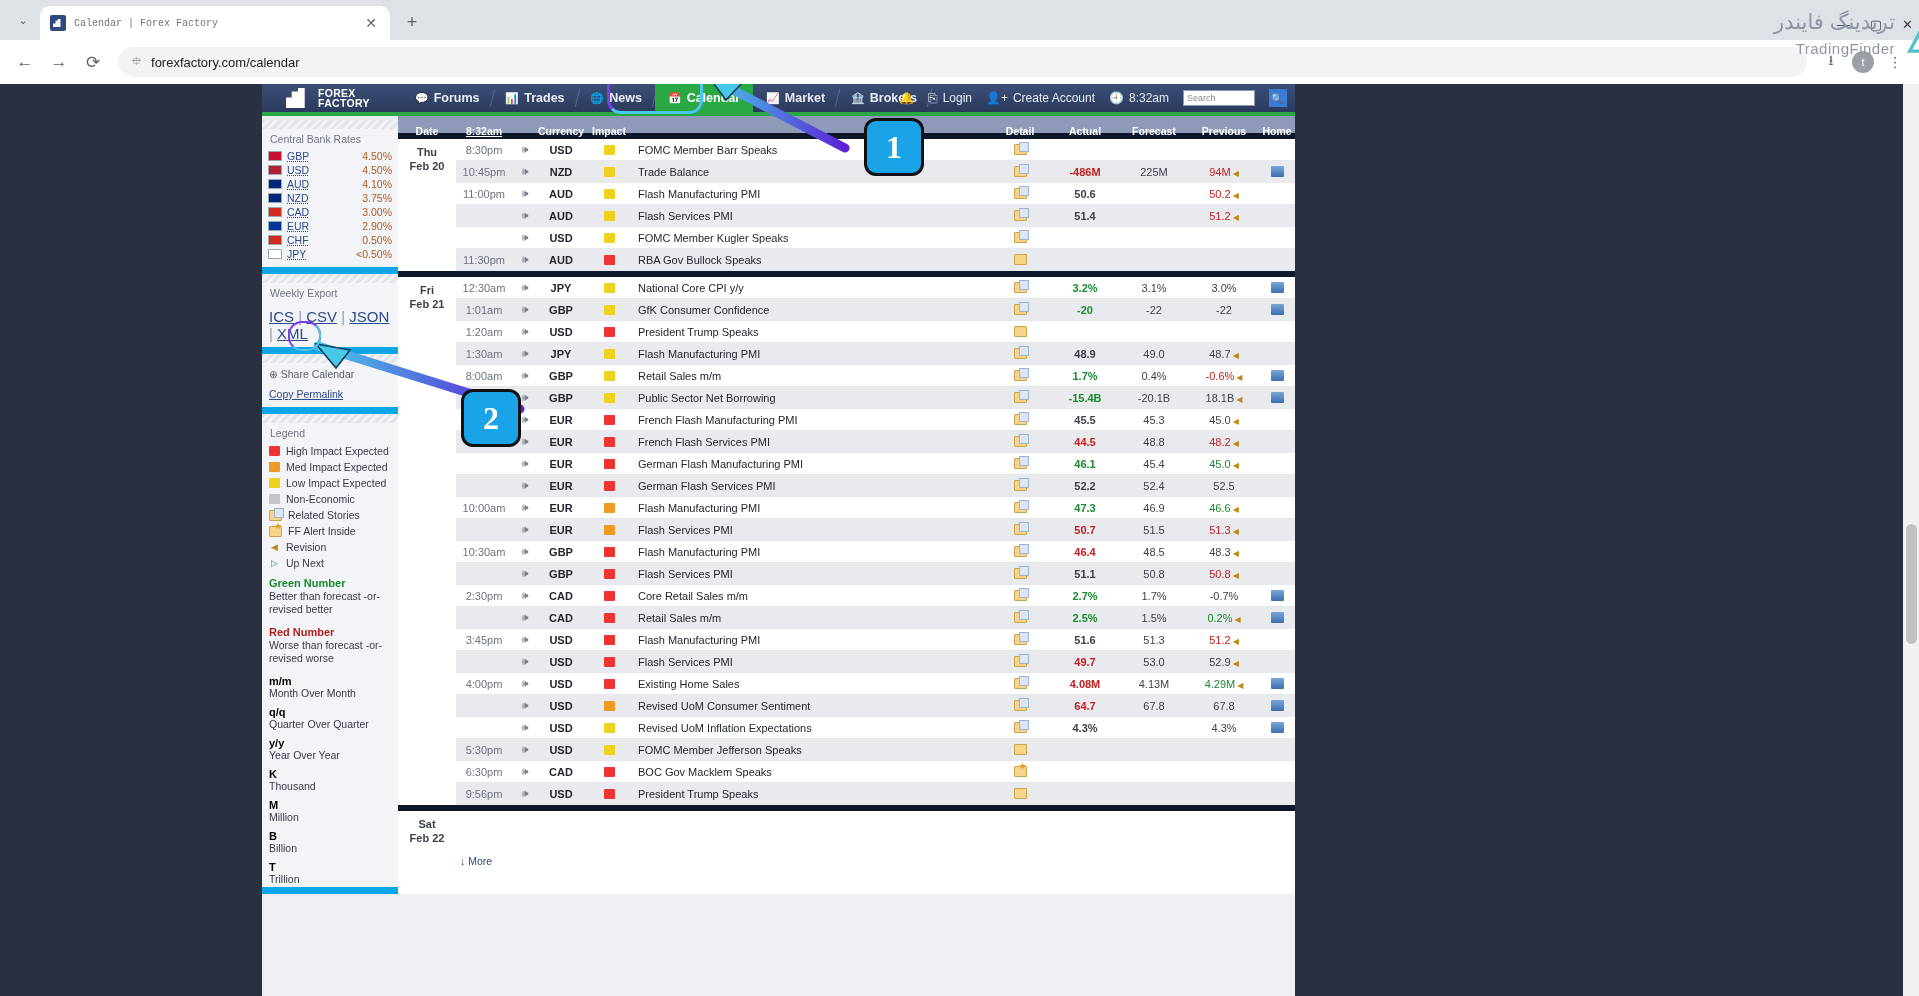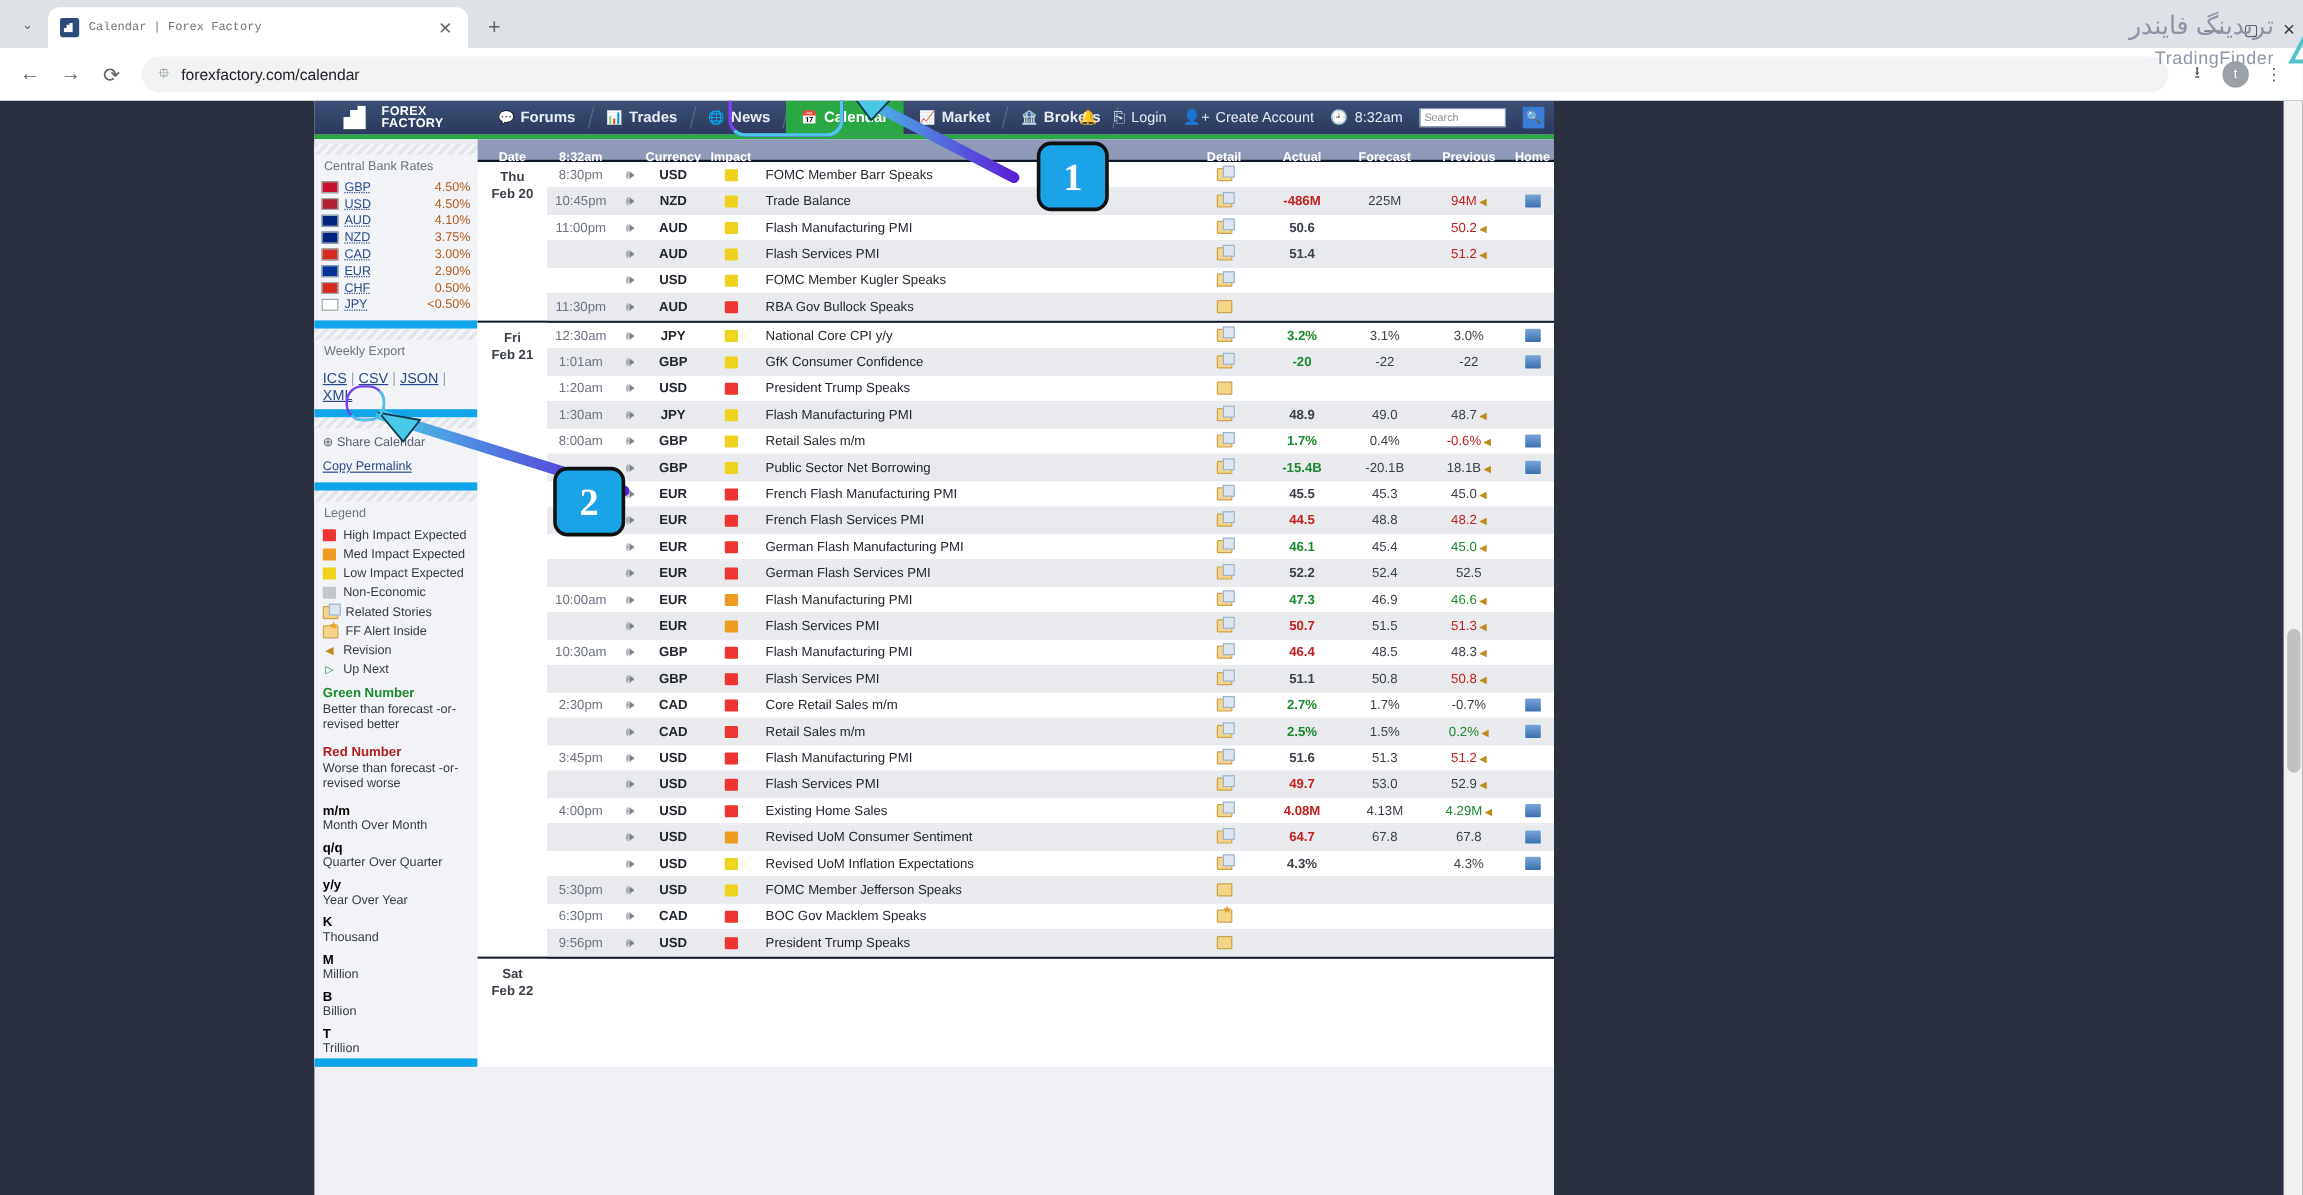--- a/index.html
+++ b/index.html
@@ -71,21 +71,21 @@
   
   .body{ display:flex; }
   .sidebar{ width:136px; background:#eaecf0; padding-top:4px; }
   .sb-panel{ background:#f3f4f7; border-bottom:7px solid #0ea5e9; }
   .sb-hatch{ height:9px; background:repeating-linear-gradient(135deg,#e3e5ea 0 3px,#f3f4f7 3px 6px); }
   .sb-title{ font-size:10.5px; color:#6e7480; padding:4px 8px 4px 8px; }
   .rate-row{ display:flex; align-items:center; padding:1px 6px; font-size:10.5px; }
   .flag{ width:14px;height:10px; margin-right:5px; border:1px solid #9aa; flex:none; }
   .cur{ color:#2b4a8b; text-decoration:underline; text-decoration-style:dotted; }
   .rateval{ margin-left:auto; color:#b3591a; font-size:10.5px; }
-  .exp-row{ padding:5px 7px; font-size:12px; color:#2b4a8b; }
+  .exp-row{ padding:5px 7px; font-size:15px; color:#2b4a8b; }
   .exp-row a{ text-decoration:underline; }
   .sep{ color:#9aa0ad; }
   .share-row{ font-size:10.5px; color:#5a6070; padding:5px 7px; }
   .perma{ font-size:10.5px; color:#2b4a8b; text-decoration:underline; padding:3px 7px 7px 7px; }
   .lg-row{ display:flex; align-items:center; gap:6px; padding:2px 7px; font-size:10.5px; color:#363a45;}
   .fold{ width:11px;height:10px; border-radius:1px; flex:none;}
   .fold.high{background:#e33;} .fold.med{background:#ef9a23;} .fold.low{background:#efd21e;}
   .fold.none{background:#c3c6cc;}
   .lg-head{ font-size:11px; font-weight:bold; padding:6px 7px 1px 7px;}
   .lg-sub{ font-size:10.5px; color:#363a45; padding:0 7px 4px 7px; line-height:1.25;}
@@ -96,21 +96,21 @@
   
   .cal{ flex:1; background:#fff; }
   .calhead{ display:flex; height:17px; align-items:center; background:#8e9ab8; color:#fff;
       font-size:10.5px; font-weight:bold; }
   .calhead>div{ text-align:center;margin-top:12px; }
   .c-date{width:58px;} .c-time{width:56px;} .c-spk{width:26px;} .c-cur{width:46px;}
   .c-imp{width:50px;} .c-evt{flex:1; text-align:left !important; padding-left:4px;}
   .c-det{width:62px;} .c-act{width:68px;} .c-fc{width:70px;} .c-prev{width:70px;} .c-gr{width:36px;}
   .calhead .u{ text-decoration:underline; }
 
-  .daygroup{ display:flex; border-top:2px solid #0f172a; }
+  .daygroup{ display:flex; border-top:6px solid #0f172a; }
   .daycell{ width:58px; flex:none; text-align:center; font-size:11px; font-weight:bold; color:#3a3f4a;
       padding-top:7px; line-height:1.25; background:#fff;}
   .rows{ flex:1; }
   .row{ display:flex; height:22px; align-items:center; font-size:11px; border-bottom:1px solid #e6e8ec; }
   .row.alt{ background:#e9eaee; }
   .row>div{ text-align:center; }
   .r-time{width:56px; color:#6d7280;}
   .r-spk{width:26px; color:#7a7f8a; font-size:11px;}
   .r-cur{width:46px; font-weight:bold; color:#22262e;}
   .r-imp{width:50px; display:flex; align-items:center; justify-content:center;}
@@ -905,20 +905,21 @@
                 </div>
               </div>
               <div class="daygroup">
                 <div class="daycell">
                   <div>Sat</div>
                   <div>Feb 22</div>
                 </div>
                 <div class="rows" style="height: 40px;"></div>
               </div>
             </div>
+          <div class="moretxt">↓ More</div>
         </div>
 
       </div>
     </div>
 
     <div class="scrollbar">
       <div class="scrollthumb"></div>
     </div>
 
     <svg class="anno" style="left:0;top:0;width:1919px;height:912px">

